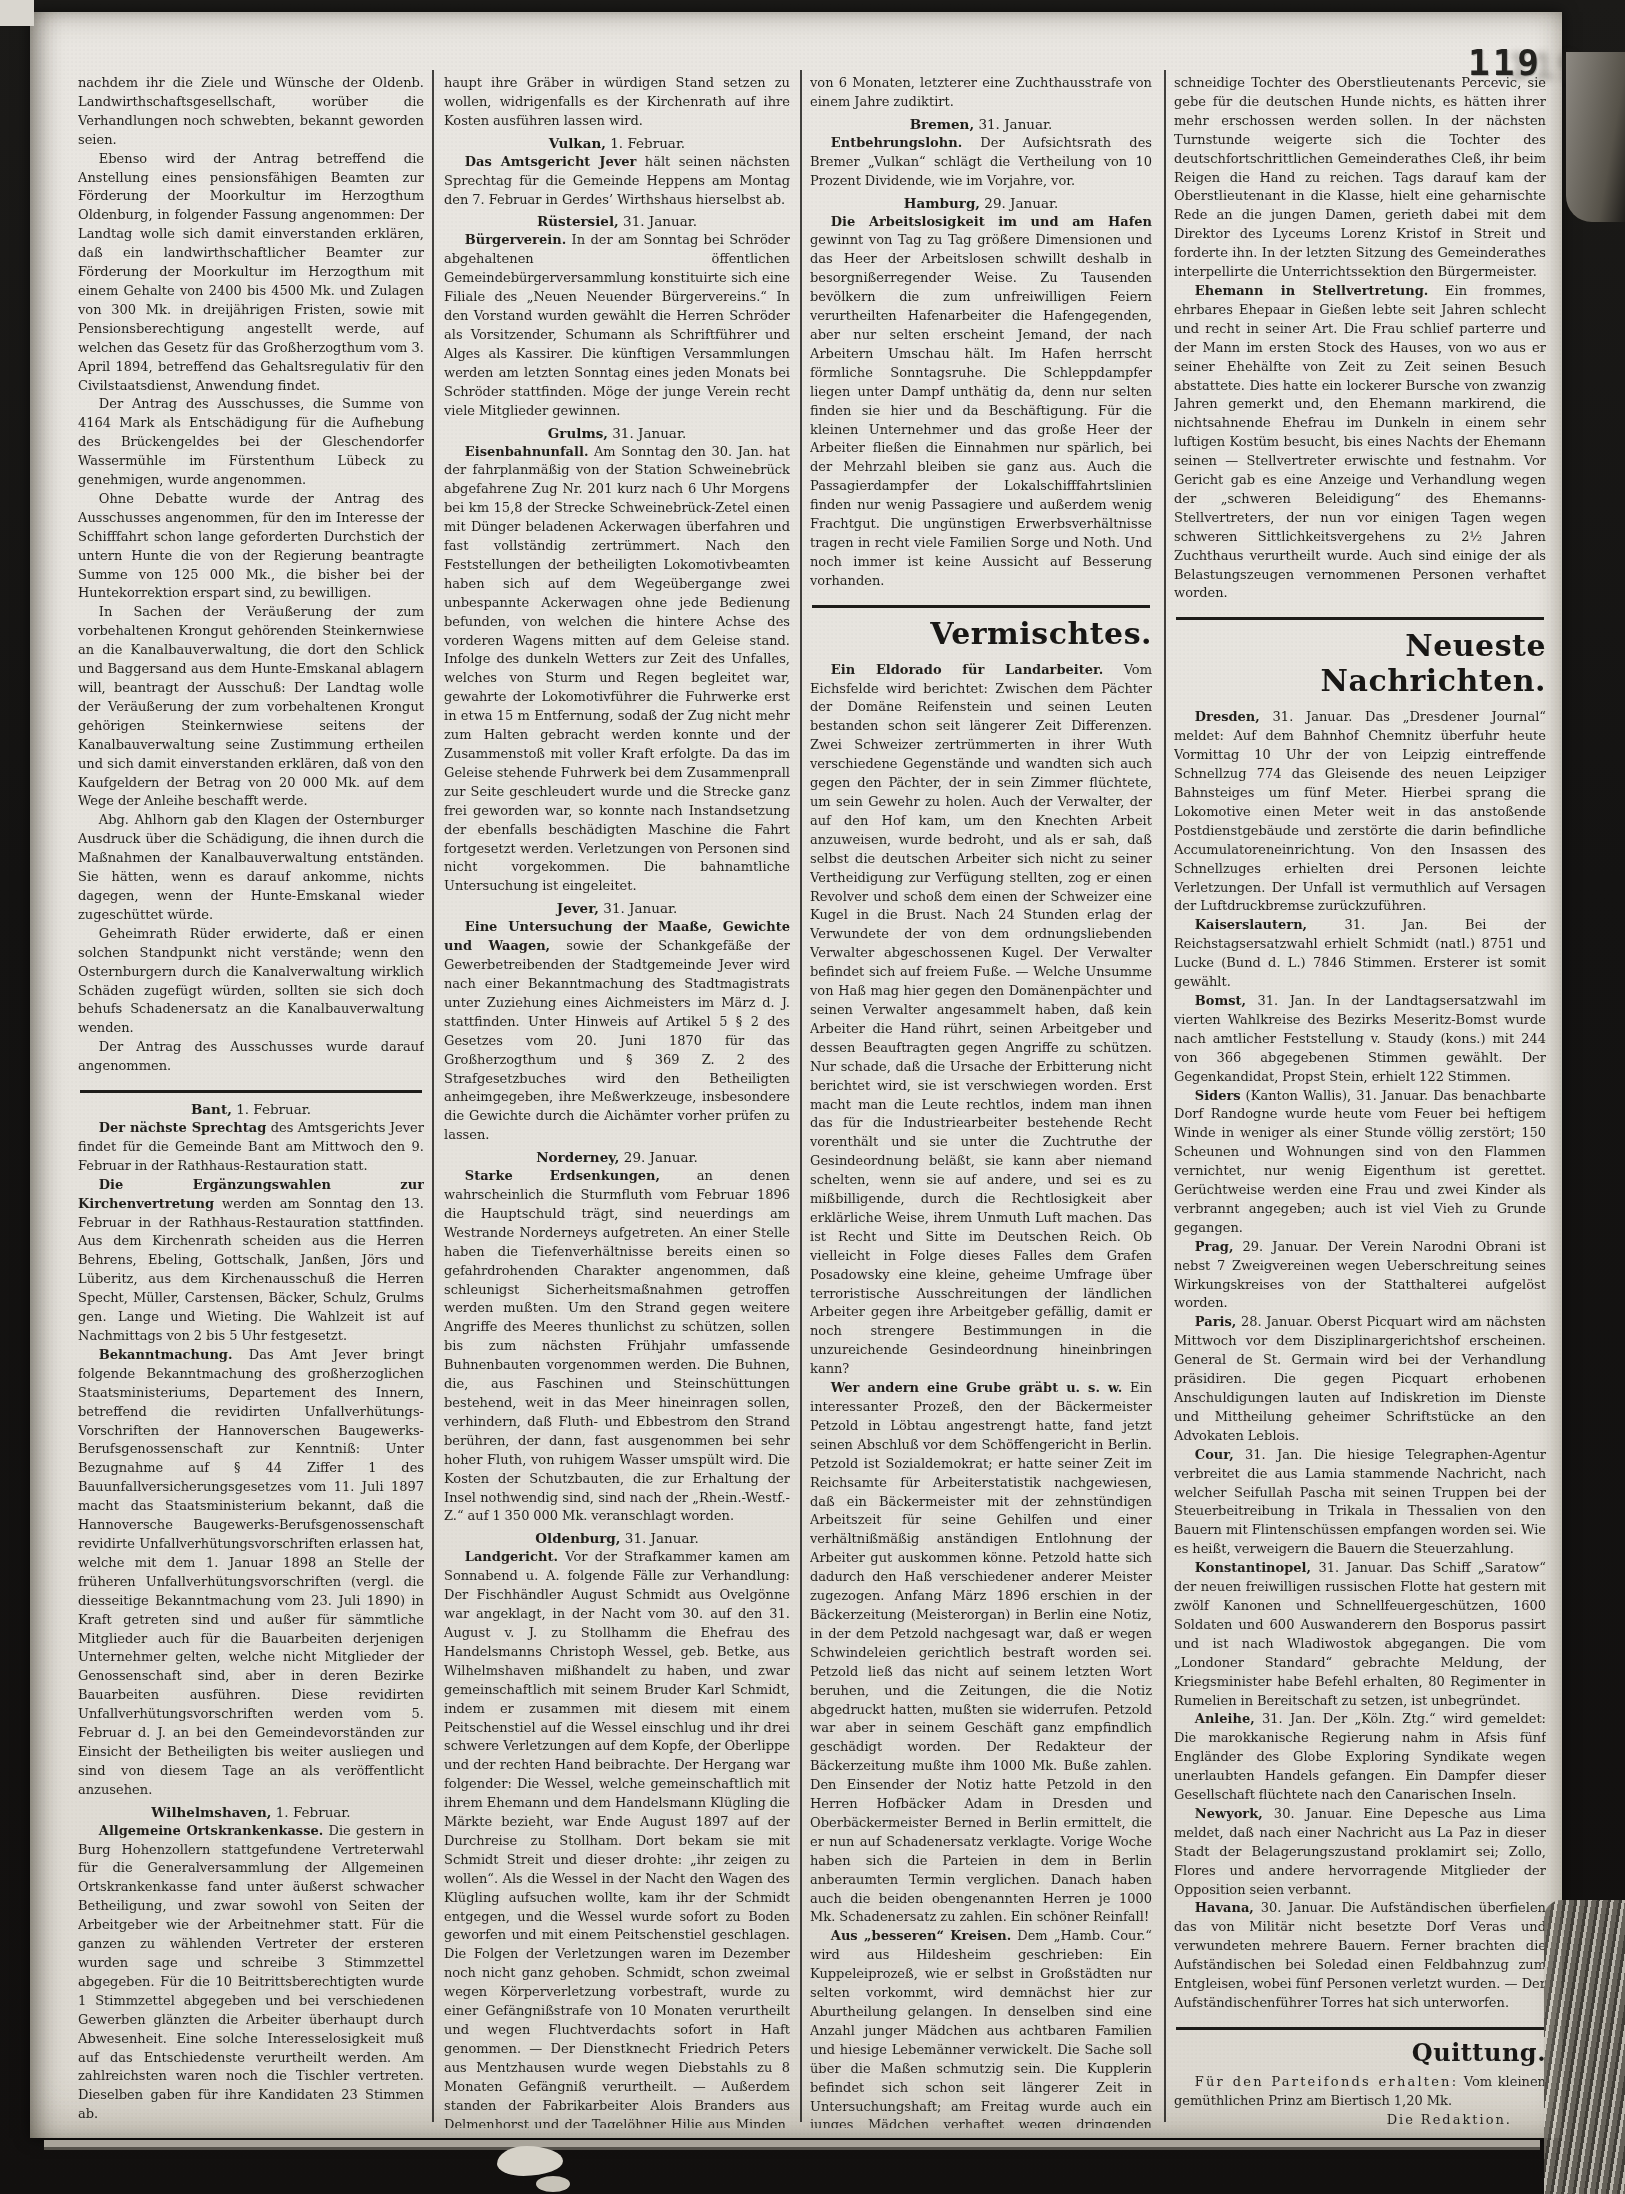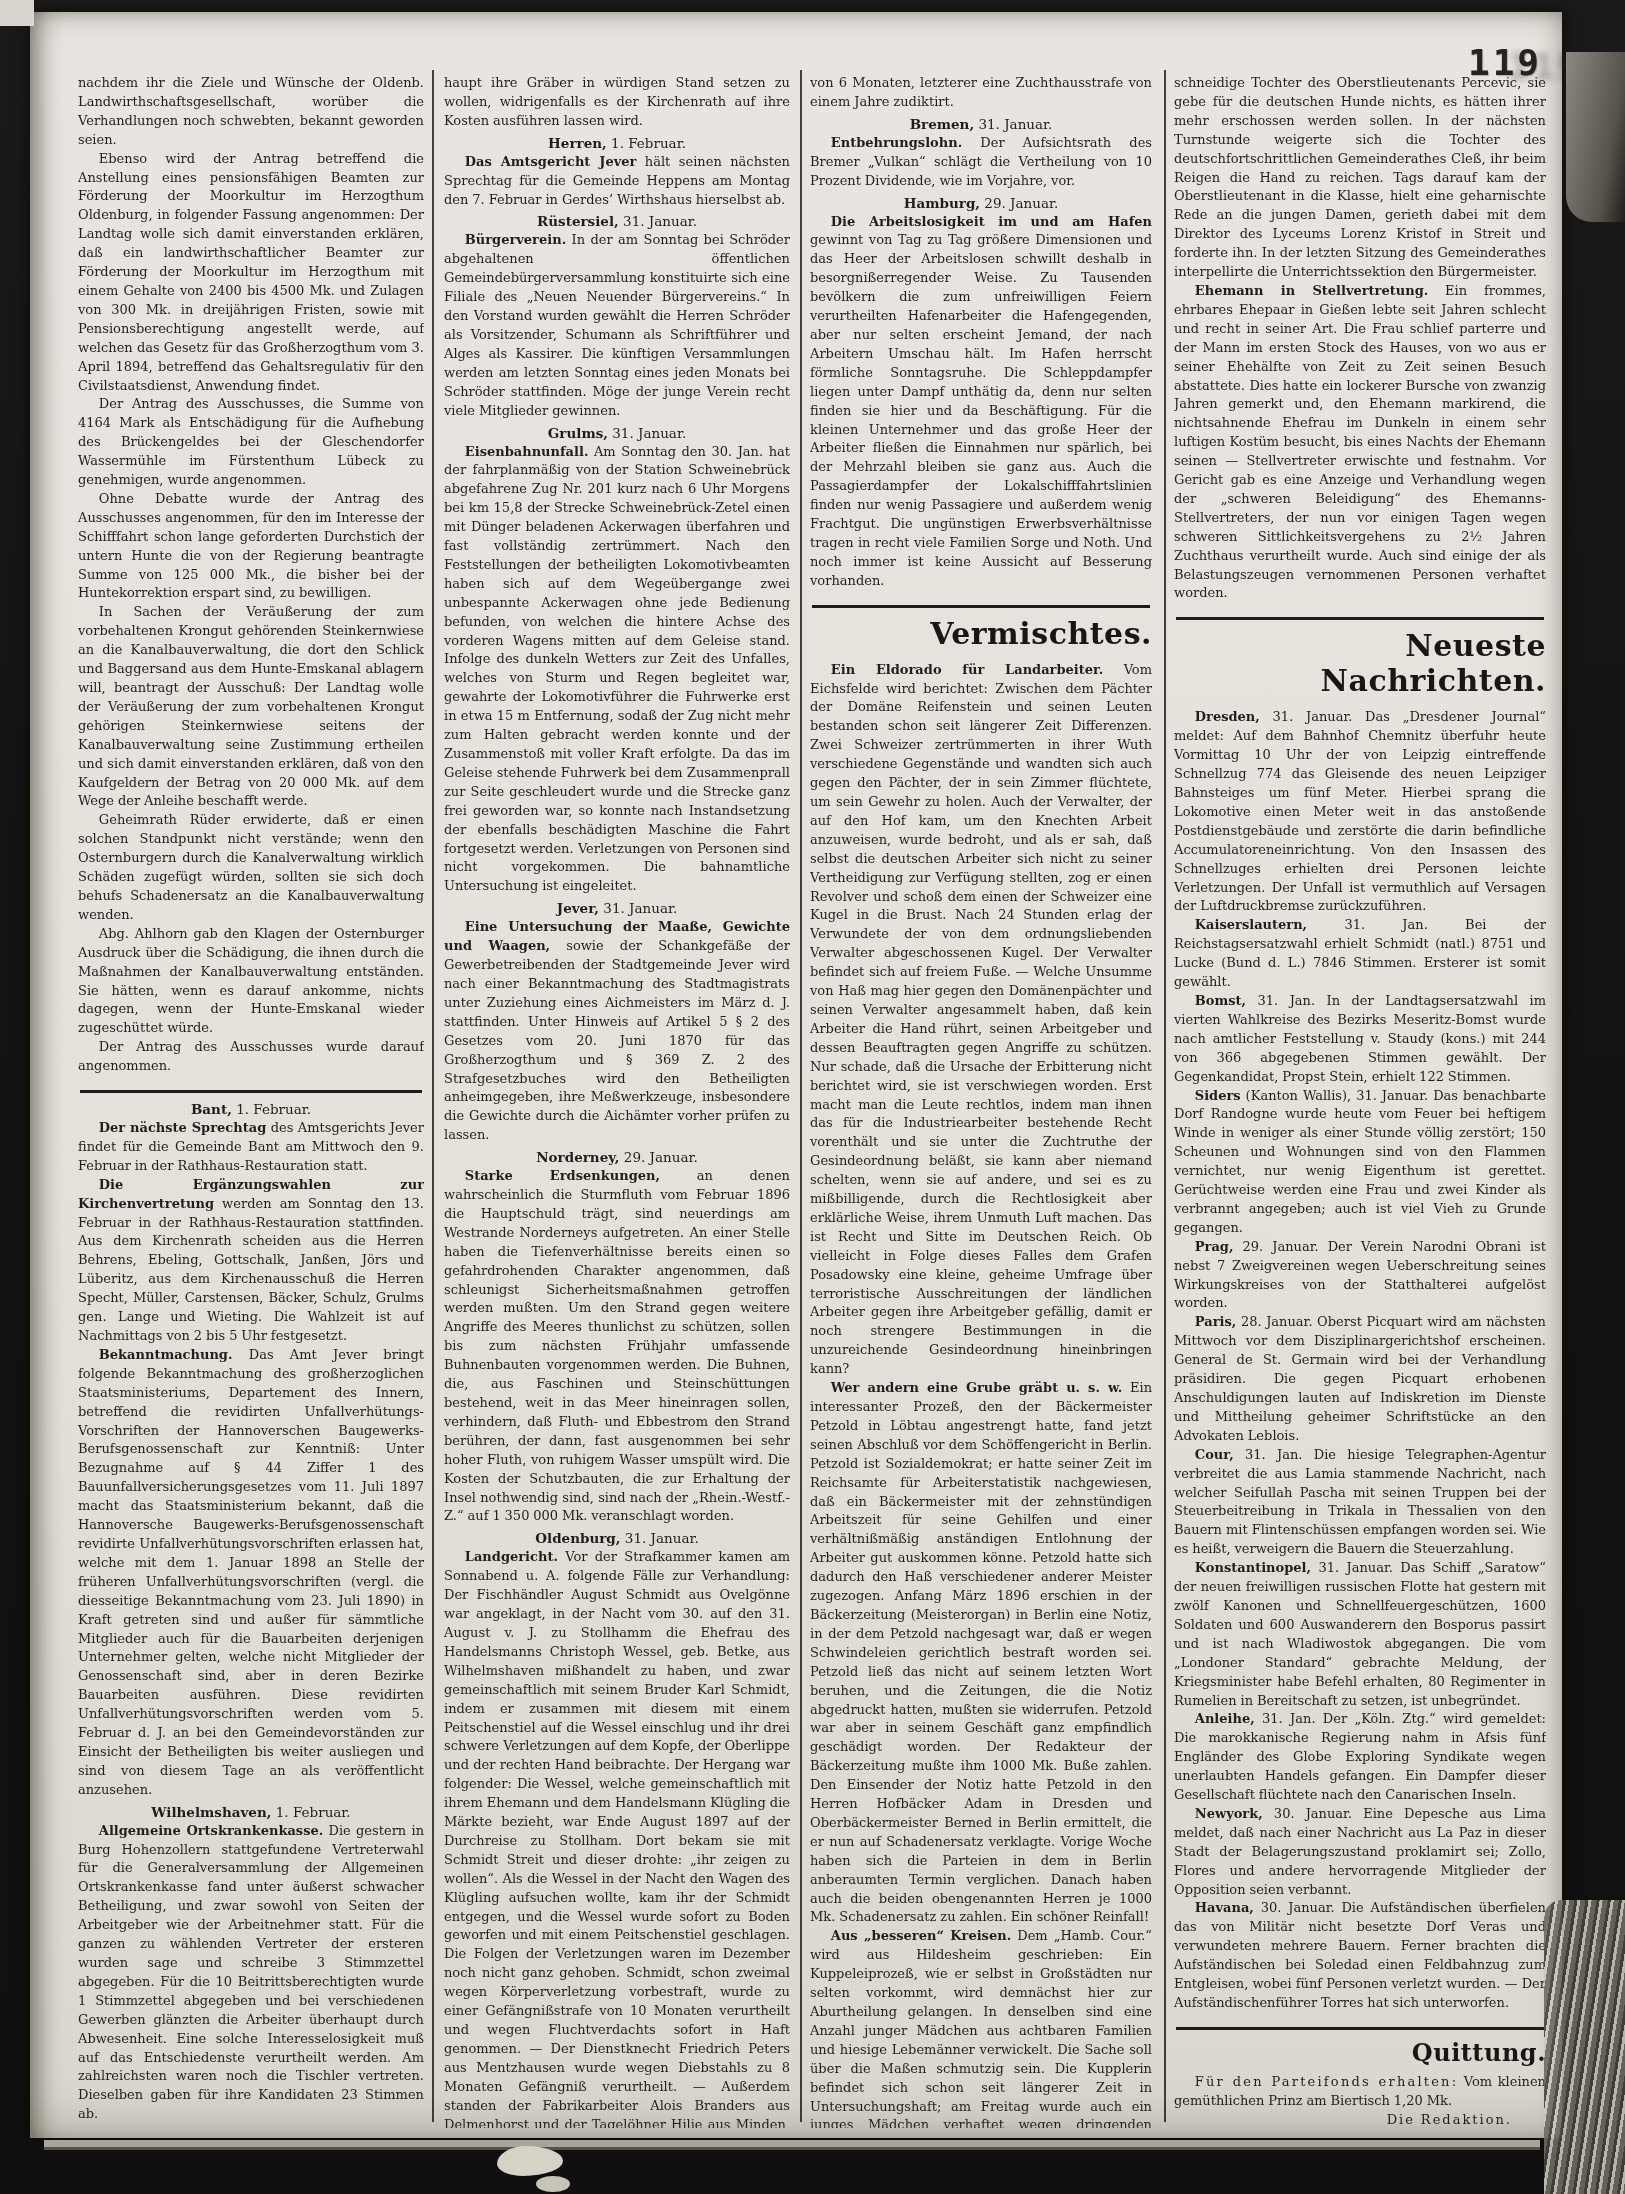--- a/index.html
+++ b/index.html
@@ -70,34 +70,34 @@
 <div class="scan-bed">
   <div class="paper">
     <div class="stamp">119</div>
     <div class="columns" id="columns">
         <div class="col">
           <p class="body cont">nachdem ihr die Ziele und Wünsche der Oldenb. Landwirthschaftsgesellschaft, worüber die Verhandlungen noch schwebten, bekannt geworden seien.</p>
           <p class="body para">Ebenso wird der Antrag betreffend die Anstellung eines pensionsfähigen Beamten zur Förderung der Moorkultur im Herzogthum Oldenburg, in folgender Fassung angenommen: Der Landtag wolle sich damit einverstanden erklären, daß ein landwirthschaftlicher Beamter zur Förderung der Moorkultur im Herzogthum mit einem Gehalte von 2400 bis 4500 Mk. und Zulagen von 300 Mk. in dreijährigen Fristen, sowie mit Pensionsberechtigung angestellt werde, auf welchen das Gesetz für das Großherzogthum vom 3. April 1894, betreffend das Gehaltsregulativ für den Civilstaatsdienst, Anwendung findet.</p>
           <p class="body para">Der Antrag des Ausschusses, die Summe von 4164 Mark als Entschädigung für die Aufhebung des Brückengeldes bei der Gleschendorfer Wassermühle im Fürstenthum Lübeck zu genehmigen, wurde angenommen.</p>
           <p class="body para">Ohne Debatte wurde der Antrag des Ausschusses angenommen, für den im Interesse der Schifffahrt schon lange geforderten Durchstich der untern Hunte die von der Regierung beantragte Summe von 125 000 Mk., die bisher bei der Huntekorrektion erspart sind, zu bewilligen.</p>
           <p class="body para">In Sachen der Veräußerung der zum vorbehaltenen Krongut gehörenden Steinkernwiese an die Kanalbauverwaltung, die dort den Schlick und Baggersand aus dem Hunte-Emskanal ablagern will, beantragt der Ausschuß: Der Landtag wolle der Veräußerung der zum vorbehaltenen Krongut gehörigen Steinkernwiese seitens der Kanalbauverwaltung seine Zustimmung ertheilen und sich damit einverstanden erklären, daß von den Kaufgeldern der Betrag von 20 000 Mk. auf dem Wege der Anleihe beschafft werde.</p>
+          <p class="body para">Abg. Ahlhorn gab den Klagen der Osternburger Ausdruck über die Schädigung, die ihnen durch die Maßnahmen der Kanalbauverwaltung entständen. Sie hätten, wenn es darauf ankomme, nichts dagegen, wenn der Hunte-Emskanal wieder zugeschüttet würde.</p>
           <p class="body para">Geheimrath Rüder erwiderte, daß er einen solchen Standpunkt nicht verstände; wenn den Osternburgern durch die Kanalverwaltung wirklich Schäden zugefügt würden, sollten sie sich doch behufs Schadenersatz an die Kanalbauverwaltung wenden.</p>
-          <p class="body para">Abg. Ahlhorn gab den Klagen der Osternburger Ausdruck über die Schädigung, die ihnen durch die Maßnahmen der Kanalbauverwaltung entständen. Sie hätten, wenn es darauf ankomme, nichts dagegen, wenn der Hunte-Emskanal wieder zugeschüttet würde.</p>
           <p class="body para">Der Antrag des Ausschusses wurde darauf angenommen.</p>
           <div class="section-rule"></div>
           <p class="dateline"><b>Bant,</b> 1. Februar.</p>
           <p class="body para"><b class="lead">Der nächste Sprechtag</b> des Amtsgerichts Jever findet für die Gemeinde Bant am Mittwoch den 9. Februar in der Rathhaus-Restauration statt.</p>
           <p class="body para"><b class="lead">Die Ergänzungswahlen zur Kirchenvertretung</b> werden am Sonntag den 13. Februar in der Rathhaus-Restauration stattfinden. Aus dem Kirchenrath scheiden aus die Herren Behrens, Ebeling, Gottschalk, Janßen, Jörs und Lüberitz, aus dem Kirchenausschuß die Herren Specht, Müller, Carstensen, Bäcker, Schulz, Grulms gen. Lange und Wieting. Die Wahlzeit ist auf Nachmittags von 2 bis 5 Uhr festgesetzt.</p>
           <p class="body para"><b class="lead">Bekanntmachung.</b> Das Amt Jever bringt folgende Bekanntmachung des großherzoglichen Staatsministeriums, Departement des Innern, betreffend die revidirten Unfallverhütungs-Vorschriften der Hannoverschen Baugewerks-Berufsgenossenschaft zur Kenntniß: Unter Bezugnahme auf § 44 Ziffer 1 des Bauunfallversicherungsgesetzes vom 11. Juli 1897 macht das Staatsministerium bekannt, daß die Hannoversche Baugewerks-Berufsgenossenschaft revidirte Unfallverhütungsvorschriften erlassen hat, welche mit dem 1. Januar 1898 an Stelle der früheren Unfallverhütungsvorschriften (vergl. die diesseitige Bekanntmachung vom 23. Juli 1890) in Kraft getreten sind und außer für sämmtliche Mitglieder auch für die Bauarbeiten derjenigen Unternehmer gelten, welche nicht Mitglieder der Genossenschaft sind, aber in deren Bezirke Bauarbeiten ausführen. Diese revidirten Unfallverhütungsvorschriften werden vom 5. Februar d. J. an bei den Gemeindevorständen zur Einsicht der Betheiligten bis weiter ausliegen und sind von diesem Tage an als veröffentlicht anzusehen.</p>
           <p class="dateline"><b>Wilhelmshaven,</b> 1. Februar.</p>
           <p class="body para"><b class="lead">Allgemeine Ortskrankenkasse.</b> Die gestern in Burg Hohenzollern stattgefundene Vertreterwahl für die Generalversammlung der Allgemeinen Ortskrankenkasse fand unter äußerst schwacher Betheiligung, und zwar sowohl von Seiten der Arbeitgeber wie der Arbeitnehmer statt. Für die ganzen zu wählenden Vertreter der ersteren wurden sage und schreibe 3 Stimmzettel abgegeben. Für die 10 Beitrittsberechtigten wurde 1 Stimmzettel abgegeben und bei verschiedenen Gewerben glänzten die Arbeiter überhaupt durch Abwesenheit. Eine solche Interesselosigkeit muß auf das Entschiedenste verurtheilt werden. Am zahlreichsten waren noch die Tischler vertreten. Dieselben gaben für ihre Kandidaten 23 Stimmen ab.</p>
         </div>
         <div class="col">
           <p class="body cont">haupt ihre Gräber in würdigen Stand setzen zu wollen, widrigenfalls es der Kirchenrath auf ihre Kosten ausführen lassen wird.</p>
-          <p class="dateline"><b>Herren,</b> 1. Februar.</p>
+          <p class="dateline"><b>Vulkan,</b> 1. Februar.</p>
           <p class="body para"><b class="lead">Das Amtsgericht Jever</b> hält seinen nächsten Sprechtag für die Gemeinde Heppens am Montag den 7. Februar in Gerdes’ Wirthshaus hierselbst ab.</p>
           <p class="dateline"><b>Rüstersiel,</b> 31. Januar.</p>
           <p class="body para"><b class="lead">Bürgerverein.</b> In der am Sonntag bei Schröder abgehaltenen öffentlichen Gemeindebürgerversammlung konstituirte sich eine Filiale des „Neuen Neuender Bürgervereins.“ In den Vorstand wurden gewählt die Herren Schröder als Vorsitzender, Schumann als Schriftführer und Alges als Kassirer. Die künftigen Versammlungen werden am letzten Sonntag eines jeden Monats bei Schröder stattfinden. Möge der junge Verein recht viele Mitglieder gewinnen.</p>
           <p class="dateline"><b>Grulms,</b> 31. Januar.</p>
           <p class="body para"><b class="lead">Eisenbahnunfall.</b> Am Sonntag den 30. Jan. hat der fahrplanmäßig von der Station Schweinebrück abgefahrene Zug Nr. 201 kurz nach 6 Uhr Morgens bei km 15,8 der Strecke Schweinebrück-Zetel einen mit Dünger beladenen Ackerwagen überfahren und fast vollständig zertrümmert. Nach den Feststellungen der betheiligten Lokomotivbeamten haben sich auf dem Wegeübergange zwei unbespannte Ackerwagen ohne jede Bedienung befunden, von welchen die hintere Achse des vorderen Wagens mitten auf dem Geleise stand. Infolge des dunkeln Wetters zur Zeit des Unfalles, welches von Sturm und Regen begleitet war, gewahrte der Lokomotivführer die Fuhrwerke erst in etwa 15 m Entfernung, sodaß der Zug nicht mehr zum Halten gebracht werden konnte und der Zusammenstoß mit voller Kraft erfolgte. Da das im Geleise stehende Fuhrwerk bei dem Zusammenprall zur Seite geschleudert wurde und die Strecke ganz frei geworden war, so konnte nach Instandsetzung der ebenfalls beschädigten Maschine die Fahrt fortgesetzt werden. Verletzungen von Personen sind nicht vorgekommen. Die bahnamtliche Untersuchung ist eingeleitet.</p>
           <p class="dateline"><b>Jever,</b> 31. Januar.</p>
           <p class="body para"><b class="lead">Eine Untersuchung der Maaße, Gewichte und Waagen,</b> sowie der Schankgefäße der Gewerbetreibenden der Stadtgemeinde Jever wird nach einer Bekanntmachung des Stadtmagistrats unter Zuziehung eines Aichmeisters im März d. J. stattfinden. Unter Hinweis auf Artikel 5 § 2 des Gesetzes vom 20. Juni 1870 für das Großherzogthum und § 369 Z. 2 des Strafgesetzbuches wird den Betheiligten anheimgegeben, ihre Meßwerkzeuge, insbesondere die Gewichte durch die Aichämter vorher prüfen zu lassen.</p>
           <p class="dateline"><b>Norderney,</b> 29. Januar.</p>
           <p class="body para"><b class="lead">Starke Erdsenkungen,</b> an denen wahrscheinlich die Sturmfluth vom Februar 1896 die Hauptschuld trägt, sind neuerdings am Westrande Norderneys aufgetreten. An einer Stelle haben die Tiefenverhältnisse bereits einen so gefahrdrohenden Charakter angenommen, daß schleunigst Sicherheitsmaßnahmen getroffen werden mußten. Um den Strand gegen weitere Angriffe des Meeres thunlichst zu schützen, sollen bis zum nächsten Frühjahr umfassende Buhnenbauten vorgenommen werden. Die Buhnen, die, aus Faschinen und Steinschüttungen bestehend, weit in das Meer hineinragen sollen, verhindern, daß Fluth- und Ebbestrom den Strand berühren, der dann, fast ausgenommen bei sehr hoher Fluth, von ruhigem Wasser umspült wird. Die Kosten der Schutzbauten, die zur Erhaltung der Insel nothwendig sind, sind nach der „Rhein.-Westf.-Z.“ auf 1 350 000 Mk. veranschlagt worden.</p>
           <p class="dateline"><b>Oldenburg,</b> 31. Januar.</p>

